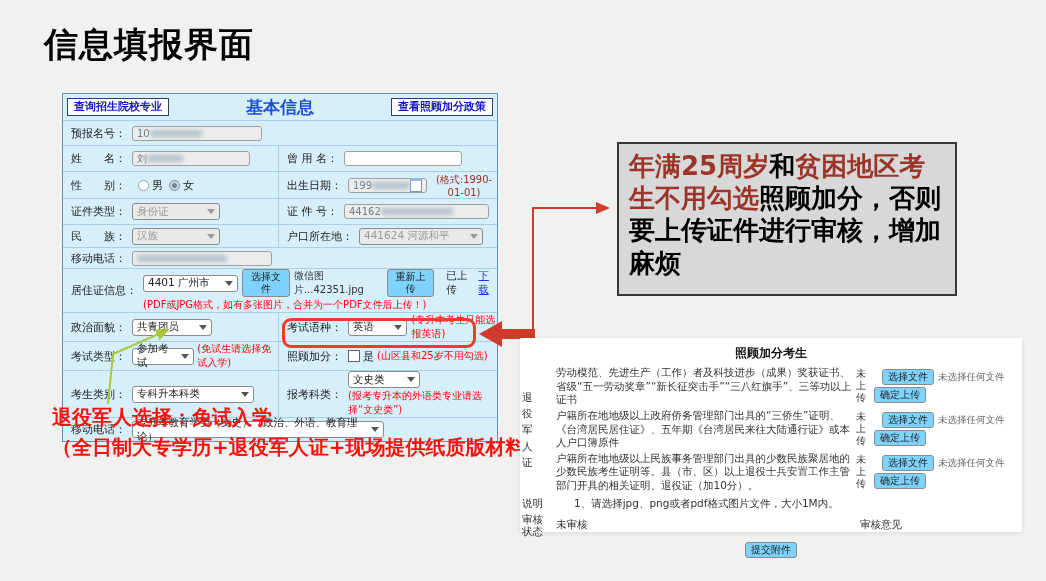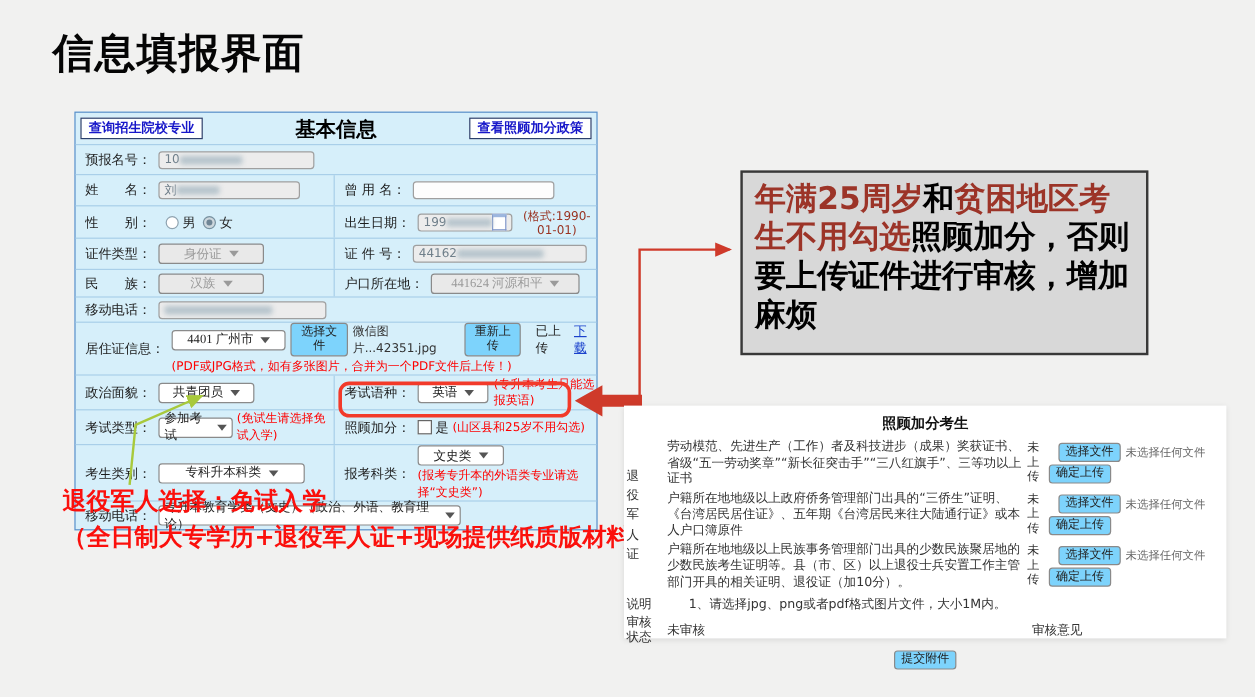--- a/index.html
+++ b/index.html
@@ -16,34 +16,34 @@
   .form-panel{
     position:absolute;left:62px;top:93px;width:436px;
     background:#d6effa;border:1px solid #5b8fc9;box-sizing:border-box;
     font-size:11px;
   }
   .frow{display:flex;align-items:center;border-top:1px solid #a9cfe9;}
   .frow:first-child{border-top:none;}
   .header-row{justify-content:space-between;min-height:26px;padding:0 4px;}
   .hdr-btn{background:#ffffff;border:1px solid #2b3f6b;color:#1717c9;font-weight:700;
     font-size:11px;padding:2px 6px;line-height:1.1;cursor:pointer;font-family:inherit;}
-  .form-title{color:#000000;font-weight:700;font-size:17px;}
+  .form-title{color:#1d4ed8;font-weight:700;font-size:17px;}
   .cell-l{width:216px;display:flex;align-items:center;padding-left:8px;box-sizing:border-box;
     align-self:stretch;border-right:1px solid #a9cfe9;}
   .cell-r{flex:1;display:flex;align-items:center;padding-left:8px;}
   .cell-full{flex:1;display:flex;align-items:center;padding-left:8px;}
   .flabel{color:#1c1c1c;white-space:pre;margin-right:6px;}
   .input{background:#ececec;border:1px solid #9f9f9f;border-radius:3px;height:15px;
     display:inline-flex;align-items:center;padding:0 4px;box-sizing:border-box;}
   .input.white{background:#fdfdfd;}
   .prefix{font-size:10px;color:#6f7f8a;}
   .blur-bar{display:inline-block;height:7px;border-radius:2px;background:#b6c4cc;filter:blur(2px);}
   .select{background:#ffffff;border:1px solid #8a8a8a;border-radius:3px;height:17px;
-    display:inline-flex;align-items:center;justify-content:center;
-    padding:0 4px;font-size:10.5px;color:#222;box-sizing:border-box;cursor:pointer;font-family:Liberation Serif, serif;}
+    display:inline-flex;align-items:center;justify-content:space-between;
+    padding:0 4px;font-size:10.5px;color:#222;box-sizing:border-box;cursor:pointer;}
   .select.disabled{background:#e9e9e9;color:#9a9a9a;}
   .caret{width:0;height:0;border-left:4px solid transparent;border-right:4px solid transparent;
     border-top:5px solid #555;margin-left:6px;flex:none;}
   .select.disabled .caret{border-top-color:#9a9a9a;}
   .btn{background:#7dd3fc;border:1px solid #8a8a8a;border-radius:3px;font-size:10px;
     padding:1px 5px;color:#222;line-height:1.2;cursor:pointer;font-family:inherit;}
   .red-note{color:#fe0000;font-size:10px;}
   .maroon-note{color:#993322;font-size:10px;margin-left:4px;text-align:center;}
   .link{color:#1a41cc;text-decoration:underline;font-size:10.5px;cursor:pointer;}
   .radio{width:9px;height:9px;border-radius:50%;border:1px solid #8fa3b0;background:#fff;

